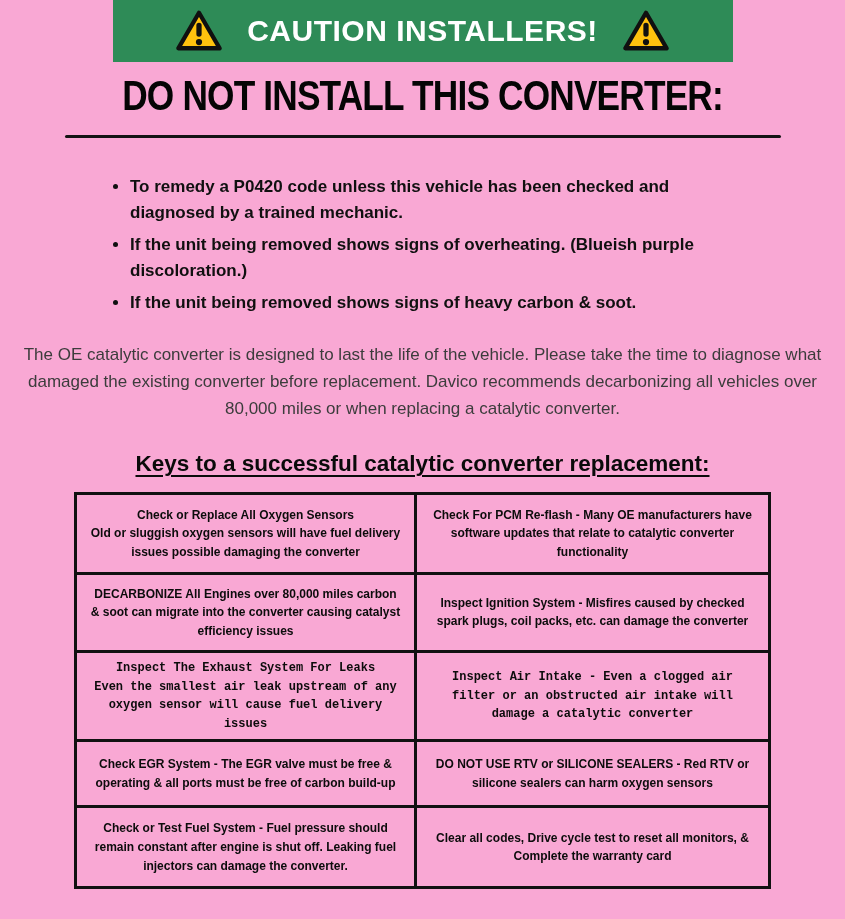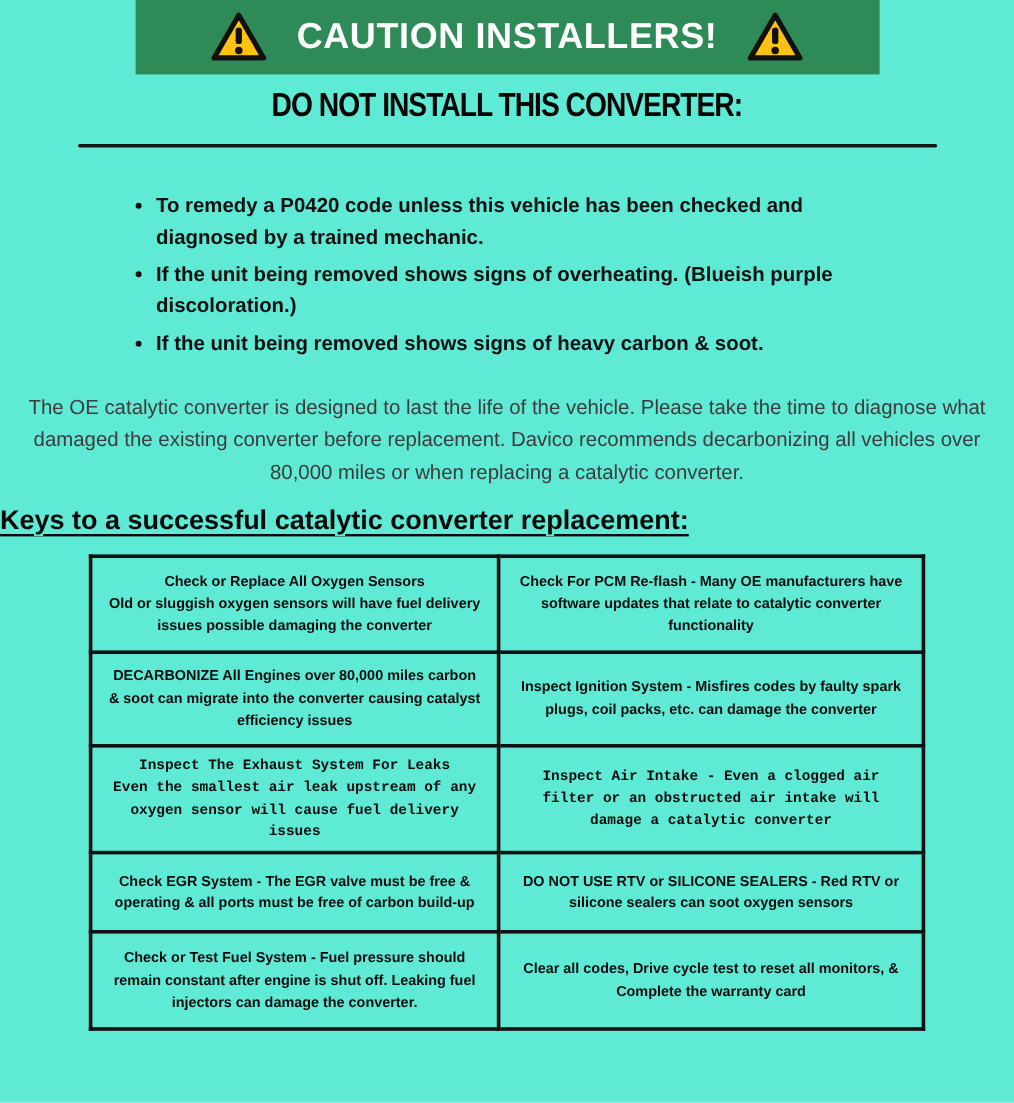--- a/index.html
+++ b/index.html
@@ -3,21 +3,21 @@
 <meta charset="utf-8">
 <style>
   * { margin: 0; padding: 0; box-sizing: border-box; }
   html, body { background: #ffffff; }
   body {
     width: 845px; height: 919px;
     font-family: "Liberation Sans", sans-serif;
     color: #0d0d0d;
     overflow: hidden;
   }
-  .page { width: 845px; height: 919px; background: #5eead4; }
+  .page { width: 845px; height: 919px; background: #f9a8d4; }
 
   
   .banner {
     width: 620px; height: 62px;
     margin: 0 auto;
     background: #2E8B57;
     display: flex; align-items: center; justify-content: center;
     gap: 24px;
   }
   .banner-text {
@@ -26,21 +26,21 @@
     font-weight: 700;
     letter-spacing: 0.5px;
     white-space: nowrap;
   }
   .tri { width: 48px; height: 44px; display: block; }
 
   
   .main-heading {
     margin-top: 11px;
     text-align: center;
-    font-size: 28px;
+    font-size: 42px;
     font-weight: 800;
     line-height: 1.1;
     letter-spacing: -1px;
     color: #050505;
   }
   .main-heading .squeeze {
     display: inline-block;
     transform: scaleX(0.84);
     transform-origin: center;
     white-space: nowrap;
@@ -75,21 +75,22 @@
     width: 824px;
     text-align: center;
     font-size: 17px;
     font-weight: 400;
     line-height: 1.58;
     color: #3c3c3c;
   }
 
   
   .keys-heading {
-    margin-top: 13px;
+    margin-top: 28px;
+    text-align: center;
     font-size: 22.5px;
     font-weight: 700;
     color: #0a0a0a;
     text-decoration: underline;
     text-decoration-thickness: 2px;
     text-underline-offset: 4px;
   }
 
   
   table.checklist {
@@ -173,38 +174,38 @@
           </td>
         <td>
             <span class="cell-text">Check For PCM Re-flash - Many OE manufacturers have software updates that relate to catalytic converter functionality</span>
           </td>
       </tr>
       <tr class="r3">
         <td>
             <span class="cell-text">DECARBONIZE All Engines over 80,000 miles carbon &amp; soot can migrate into the converter causing catalyst efficiency issues</span>
           </td>
         <td>
-            <span class="cell-text">Inspect Ignition System - Misfires codes by faulty spark plugs, coil packs, etc. can damage the converter</span>
+            <span class="cell-text">Inspect Ignition System - Misfires caused by checked spark plugs, coil packs, etc. can damage the converter</span>
           </td>
       </tr>
       <tr class="r4">
         <td>
             <span class="cell-text">Inspect The Exhaust System For Leaks
 Even the smallest air leak upstream of any oxygen sensor will cause fuel delivery issues</span>
           </td>
         <td>
             <span class="cell-text">Inspect Air Intake - Even a clogged air filter or an obstructed air intake will damage a catalytic converter</span>
           </td>
       </tr>
       <tr class="r5">
         <td>
             <span class="cell-text">Check EGR System - The EGR valve must be free &amp; operating &amp; all ports must be free of carbon build-up</span>
           </td>
         <td>
-            <span class="cell-text">DO NOT USE RTV or SILICONE SEALERS - Red RTV or silicone sealers can soot oxygen sensors</span>
+            <span class="cell-text">DO NOT USE RTV or SILICONE SEALERS - Red RTV or silicone sealers can harm oxygen sensors</span>
           </td>
       </tr>
       <tr class="r6">
         <td>
             <span class="cell-text">Check or Test Fuel System - Fuel pressure should remain constant after engine is shut off.  Leaking fuel injectors can damage the converter.</span>
           </td>
         <td>
             <span class="cell-text">Clear all codes,  Drive cycle test to reset all monitors, &amp; Complete the warranty card</span>
           </td>
       </tr>

